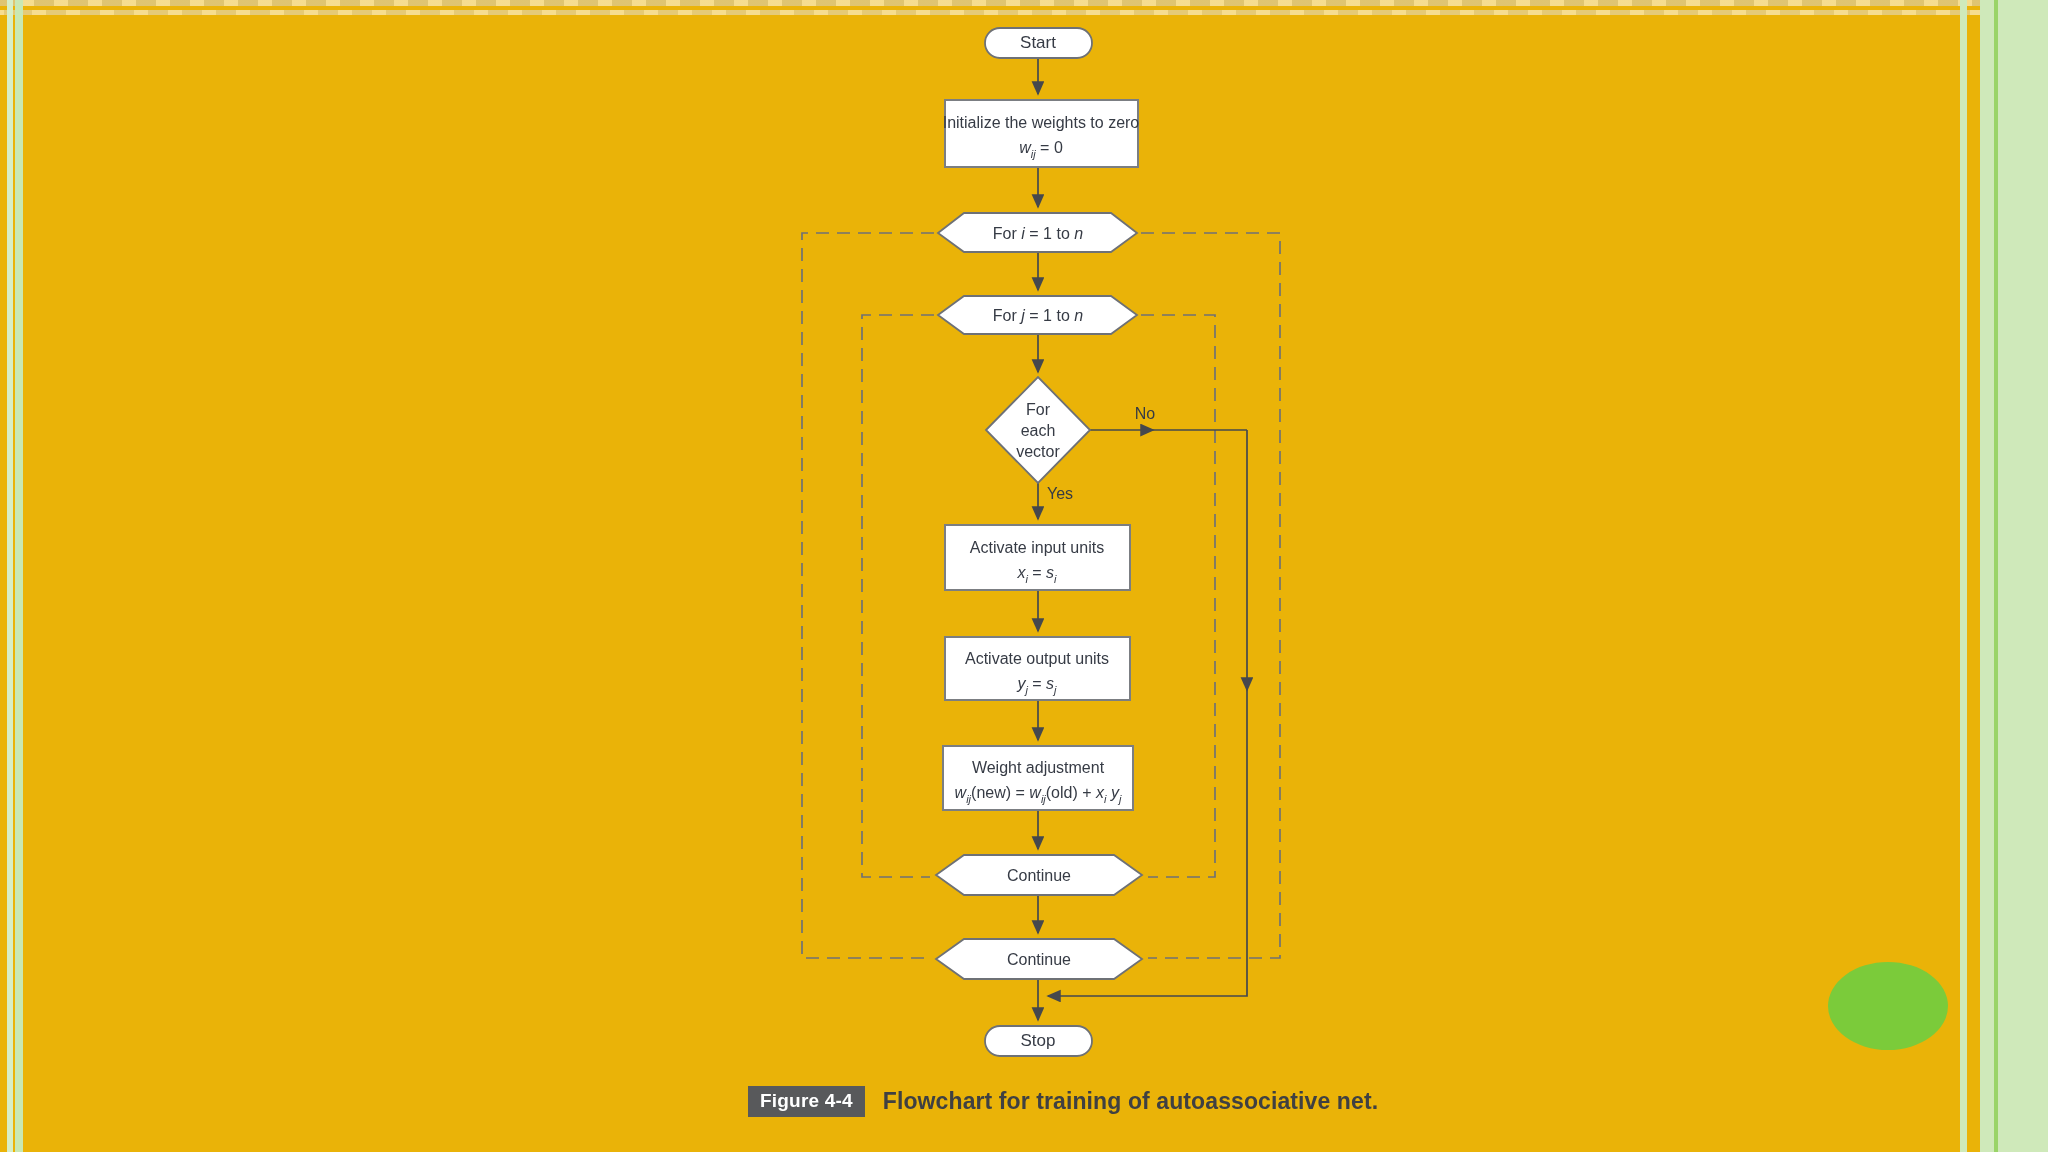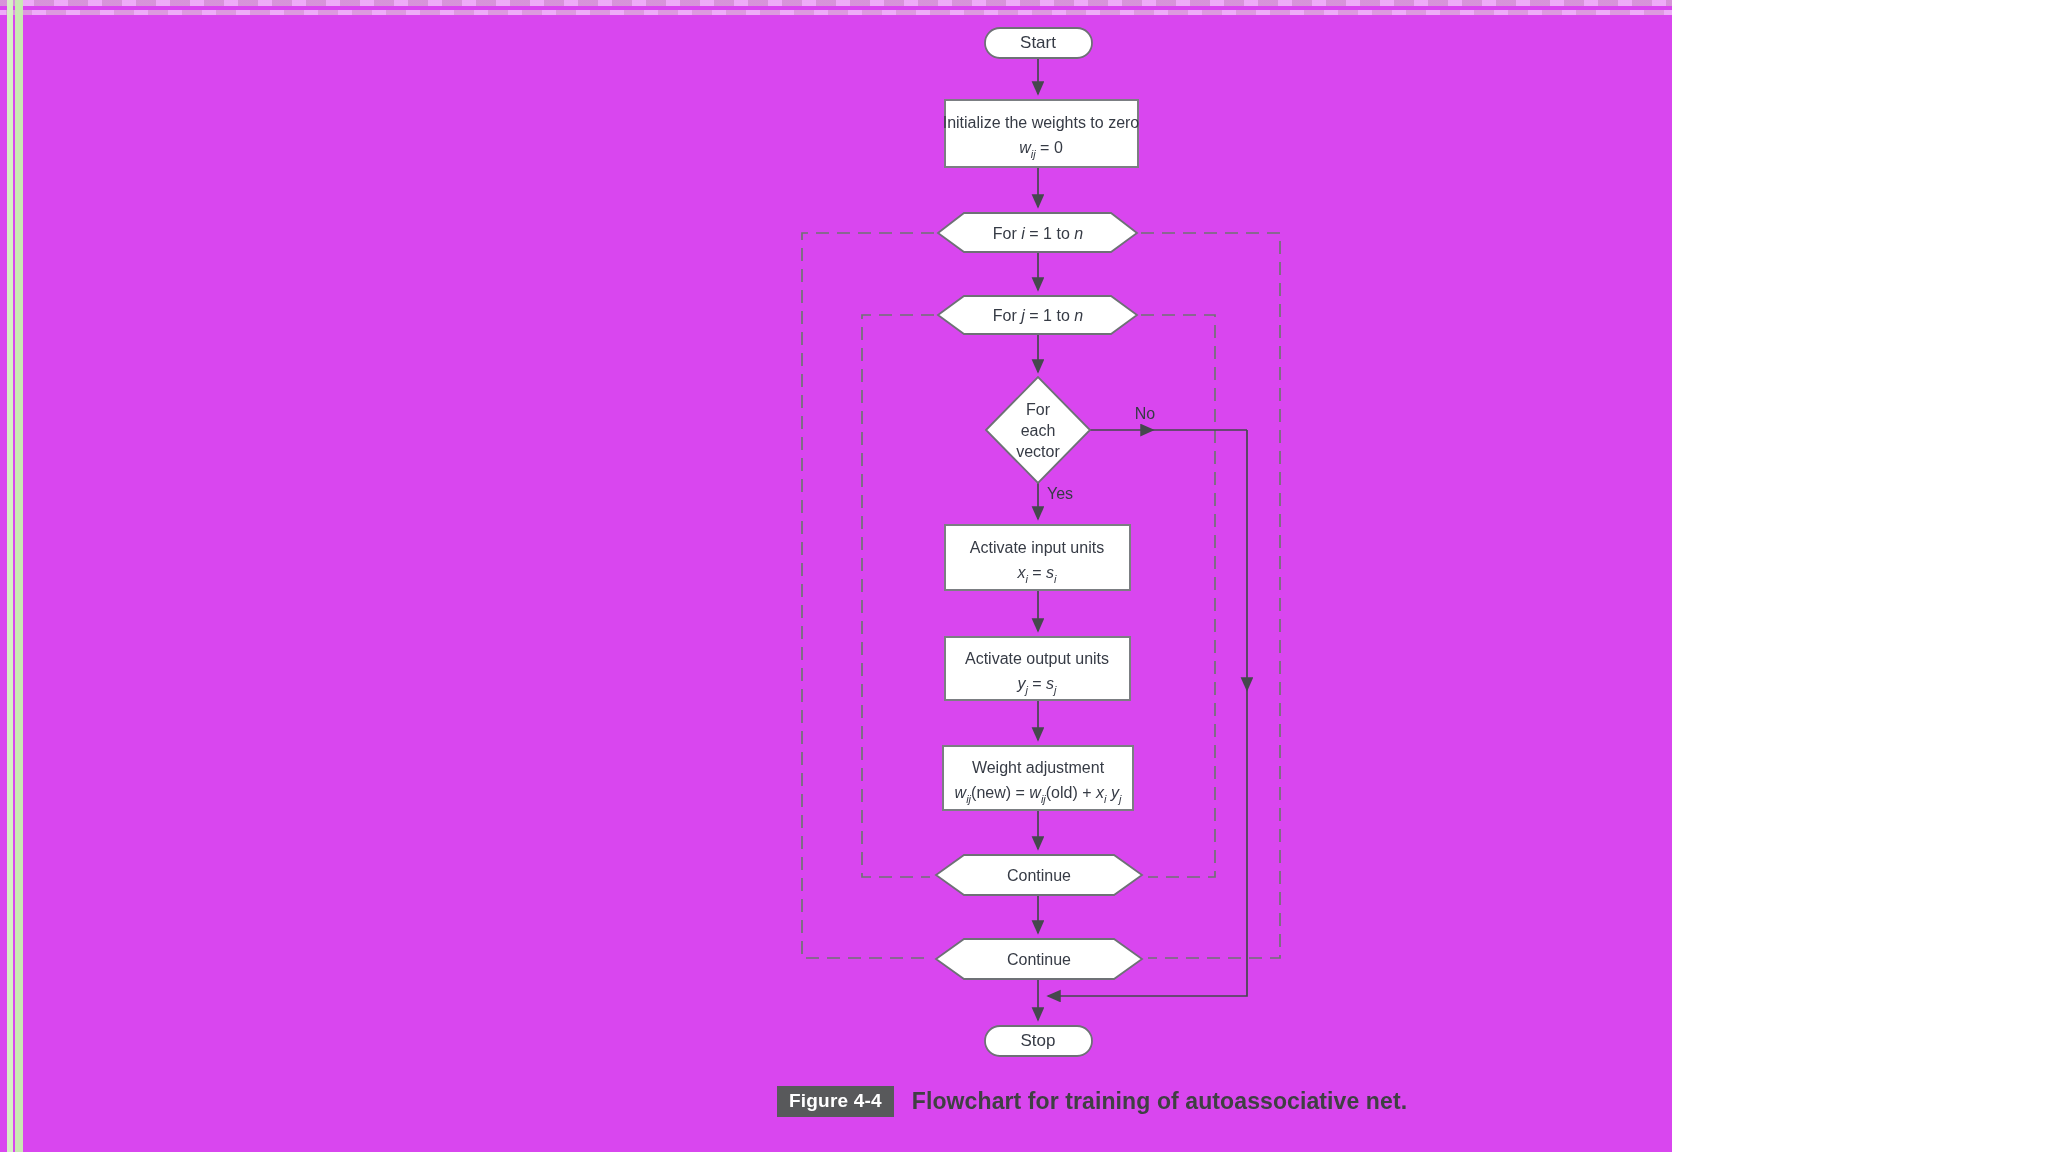--- a/index.html
+++ b/index.html
@@ -1,17 +1,17 @@
 <!DOCTYPE html>
 <html><head>
 <meta charset="utf-8">
 <style>
   html,body{margin:0;padding:0;background:#ffffff;}
   .slide{
-    position:relative;width:1672px;height:1152px;overflow:hidden;background:#d946ef;
+    position:relative;width:2048px;height:1152px;overflow:hidden;background:#eab308;
     font-family:"Liberation Sans",sans-serif;
   }
   .abs{position:absolute;}
   
   .top-dash-1{left:0;right:0;top:0;height:6px;
     background:repeating-linear-gradient(90deg,#d6d3c8 0 20px,#ffffff 20px 34px);opacity:.55;}
   .top-dash-2{left:0;right:0;top:10px;height:5px;
     background:repeating-linear-gradient(90deg,#e0ddd2 0 20px,#ffffff 20px 34px);
     background-position:12px 0;opacity:.55;}
   
@@ -26,21 +26,21 @@
   svg.flow{left:0;top:0;}
   svg.flow text{fill:#363b45;font-family:"Liberation Sans",sans-serif;}
   .node-label{font-size:17px;}
   .formula{font-size:16px;}
   .small-label{font-size:16px;}
   .shape{fill:#ffffff;stroke:#6e7176;stroke-width:1.8;}
   .box{fill:#ffffff;stroke:#7b7e82;stroke-width:2;}
   .wire{fill:none;stroke:#45484d;stroke-width:1.7;}
   .dash{fill:none;stroke:#707274;stroke-width:1.7;stroke-dasharray:13 8;}
   
-  .caption{left:777px;top:1085px;height:32px;display:flex;align-items:center;}
+  .caption{left:748px;top:1085px;height:32px;display:flex;align-items:center;}
   .caption-badge{background:#58595b;color:#ffffff;font-weight:bold;font-size:19px;
     padding:4px 12px 5px 12px;letter-spacing:.2px;}
   .caption-text{color:#3f4042;font-size:23px;font-weight:bold;margin-left:18px;letter-spacing:.1px;}
 </style>
 </head>
 <body>
 
 <div class="slide">
 
   <div class="abs top-dash-1"></div>

